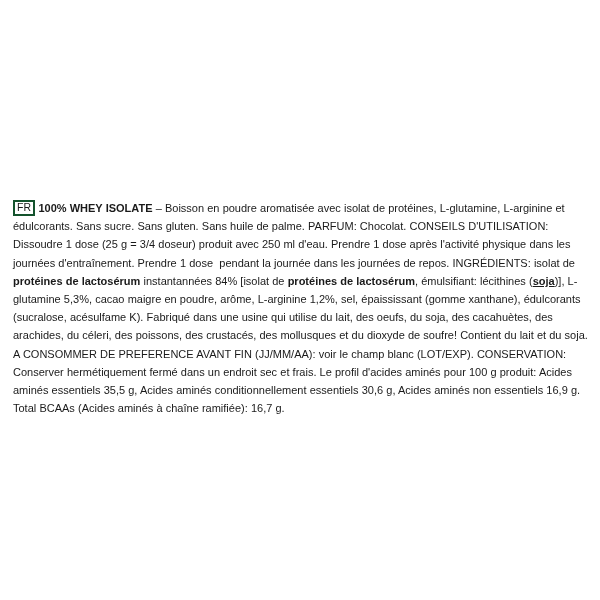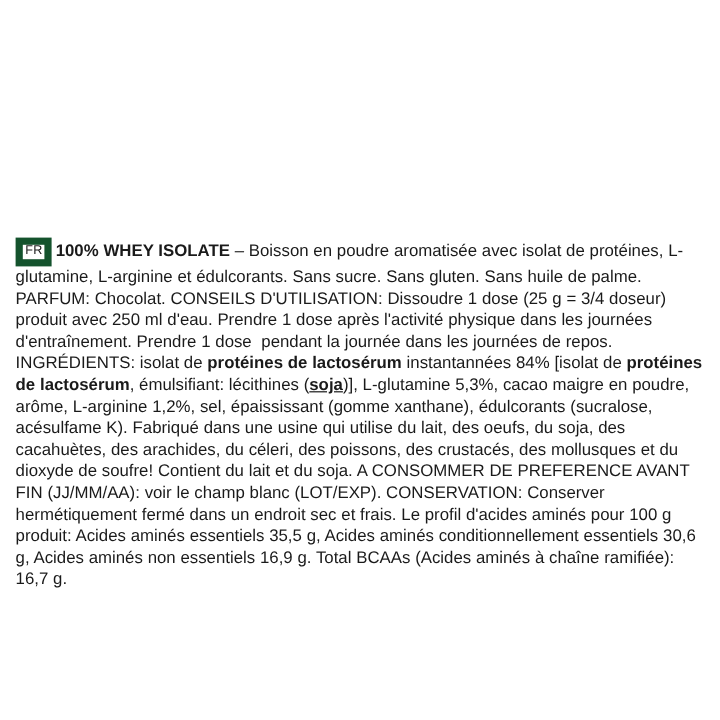--- a/index.html
+++ b/index.html
@@ -16,31 +16,31 @@
     overflow: hidden;
   }
   #label-block {
     position: absolute;
     left: 13px;
     top: 198px;
     width: 575px;
   }
   .lang-badge {
     display: inline-block;
-    border: 6px solid #14532d;
+    border: 2px solid #14532d;
     padding: 0px 2px 1px 2px;
     font-size: 10.5px;
     line-height: 11px;
     font-weight: 400;
     vertical-align: 1px;
     margin-right: 3px;
     letter-spacing: 0.2px;
   }
   .ingredients-text {
-    font-size: 14px;
+    font-size: 11px;
     line-height: 16.2px;
     text-align: justify;
     text-justify: inter-word;
     color: #1a1a1a;
     word-spacing: 0.1px;
   }
   .ingredients-text b {
     font-weight: 700;
   }
   .ingredients-text u {

